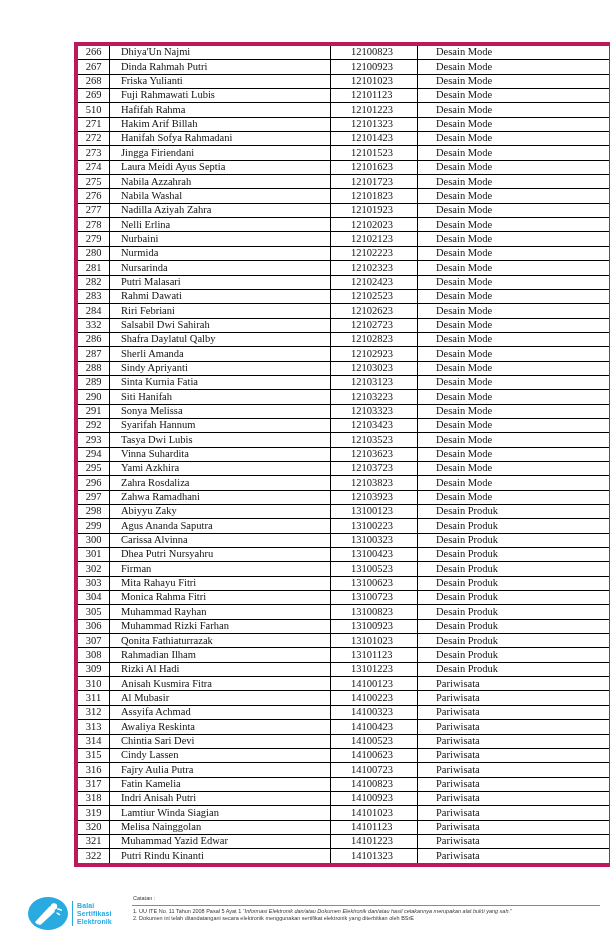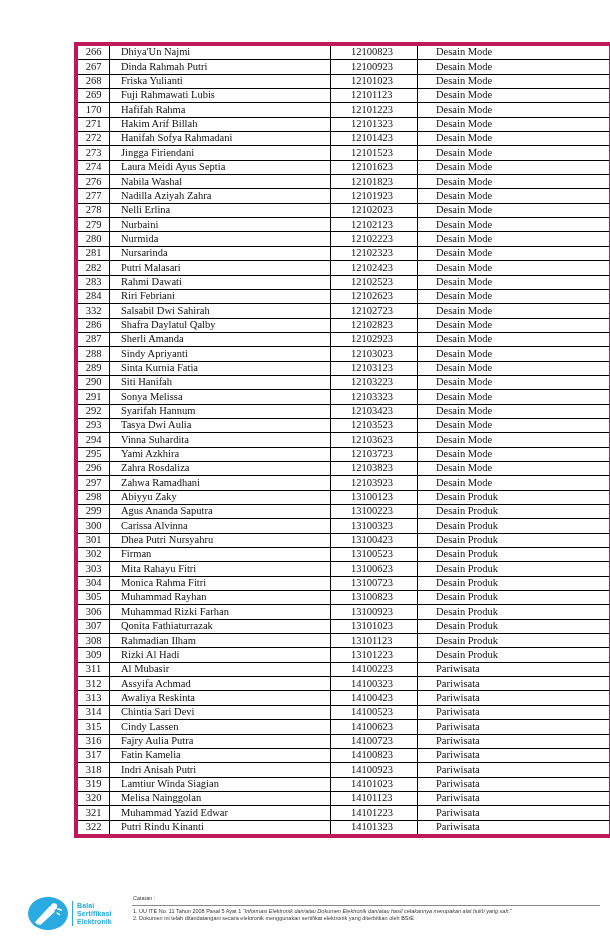--- a/index.html
+++ b/index.html
@@ -93,21 +93,21 @@
         <td class="c2">12101023</td>
         <td class="c3">Desain Mode</td>
       </tr>
       <tr>
         <td class="c0">269</td>
         <td class="c1">Fuji Rahmawati Lubis</td>
         <td class="c2">12101123</td>
         <td class="c3">Desain Mode</td>
       </tr>
       <tr>
-        <td class="c0">170</td>
+        <td class="c0">510</td>
         <td class="c1">Hafifah Rahma</td>
         <td class="c2">12101223</td>
         <td class="c3">Desain Mode</td>
       </tr>
       <tr>
         <td class="c0">271</td>
         <td class="c1">Hakim Arif Billah</td>
         <td class="c2">12101323</td>
         <td class="c3">Desain Mode</td>
       </tr>
@@ -123,20 +123,26 @@
         <td class="c2">12101523</td>
         <td class="c3">Desain Mode</td>
       </tr>
       <tr>
         <td class="c0">274</td>
         <td class="c1">Laura Meidi Ayus Septia</td>
         <td class="c2">12101623</td>
         <td class="c3">Desain Mode</td>
       </tr>
       <tr>
+        <td class="c0">275</td>
+        <td class="c1">Nabila Azzahrah</td>
+        <td class="c2">12101723</td>
+        <td class="c3">Desain Mode</td>
+      </tr>
+      <tr>
         <td class="c0">276</td>
         <td class="c1">Nabila Washal</td>
         <td class="c2">12101823</td>
         <td class="c3">Desain Mode</td>
       </tr>
       <tr>
         <td class="c0">277</td>
         <td class="c1">Nadilla Aziyah Zahra</td>
         <td class="c2">12101923</td>
         <td class="c3">Desain Mode</td>
@@ -226,21 +232,21 @@
         <td class="c3">Desain Mode</td>
       </tr>
       <tr>
         <td class="c0">292</td>
         <td class="c1">Syarifah Hannum</td>
         <td class="c2">12103423</td>
         <td class="c3">Desain Mode</td>
       </tr>
       <tr>
         <td class="c0">293</td>
-        <td class="c1">Tasya Dwi Aulia</td>
+        <td class="c1">Tasya Dwi Lubis</td>
         <td class="c2">12103523</td>
         <td class="c3">Desain Mode</td>
       </tr>
       <tr>
         <td class="c0">294</td>
         <td class="c1">Vinna Suhardita</td>
         <td class="c2">12103623</td>
         <td class="c3">Desain Mode</td>
       </tr>
       <tr>
@@ -325,20 +331,26 @@
         <td class="c0">308</td>
         <td class="c1">Rahmadian Ilham</td>
         <td class="c2">13101123</td>
         <td class="c3">Desain Produk</td>
       </tr>
       <tr>
         <td class="c0">309</td>
         <td class="c1">Rizki Al Hadi</td>
         <td class="c2">13101223</td>
         <td class="c3">Desain Produk</td>
+      </tr>
+      <tr>
+        <td class="c0">310</td>
+        <td class="c1">Anisah Kusmira Fitra</td>
+        <td class="c2">14100123</td>
+        <td class="c3">Pariwisata</td>
       </tr>
       <tr>
         <td class="c0">311</td>
         <td class="c1">Al Mubasir</td>
         <td class="c2">14100223</td>
         <td class="c3">Pariwisata</td>
       </tr>
       <tr>
         <td class="c0">312</td>
         <td class="c1">Assyifa Achmad</td>

